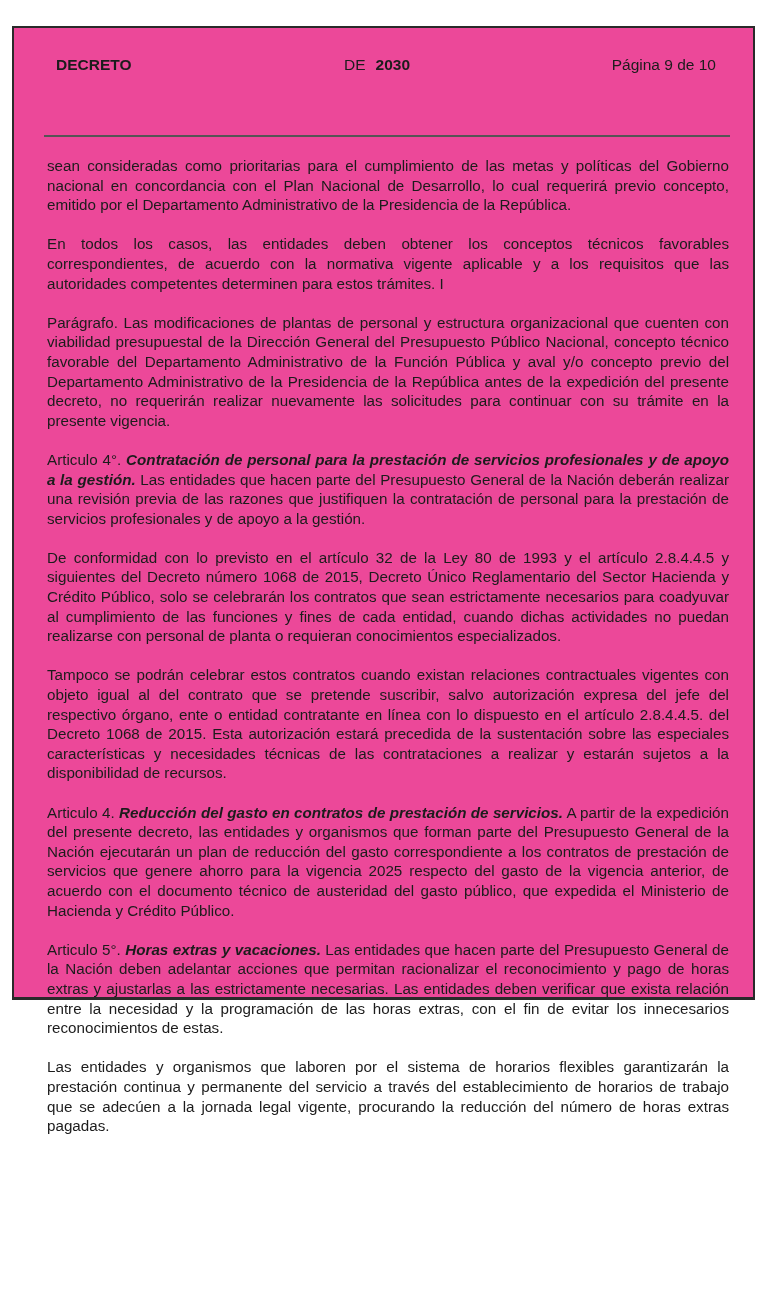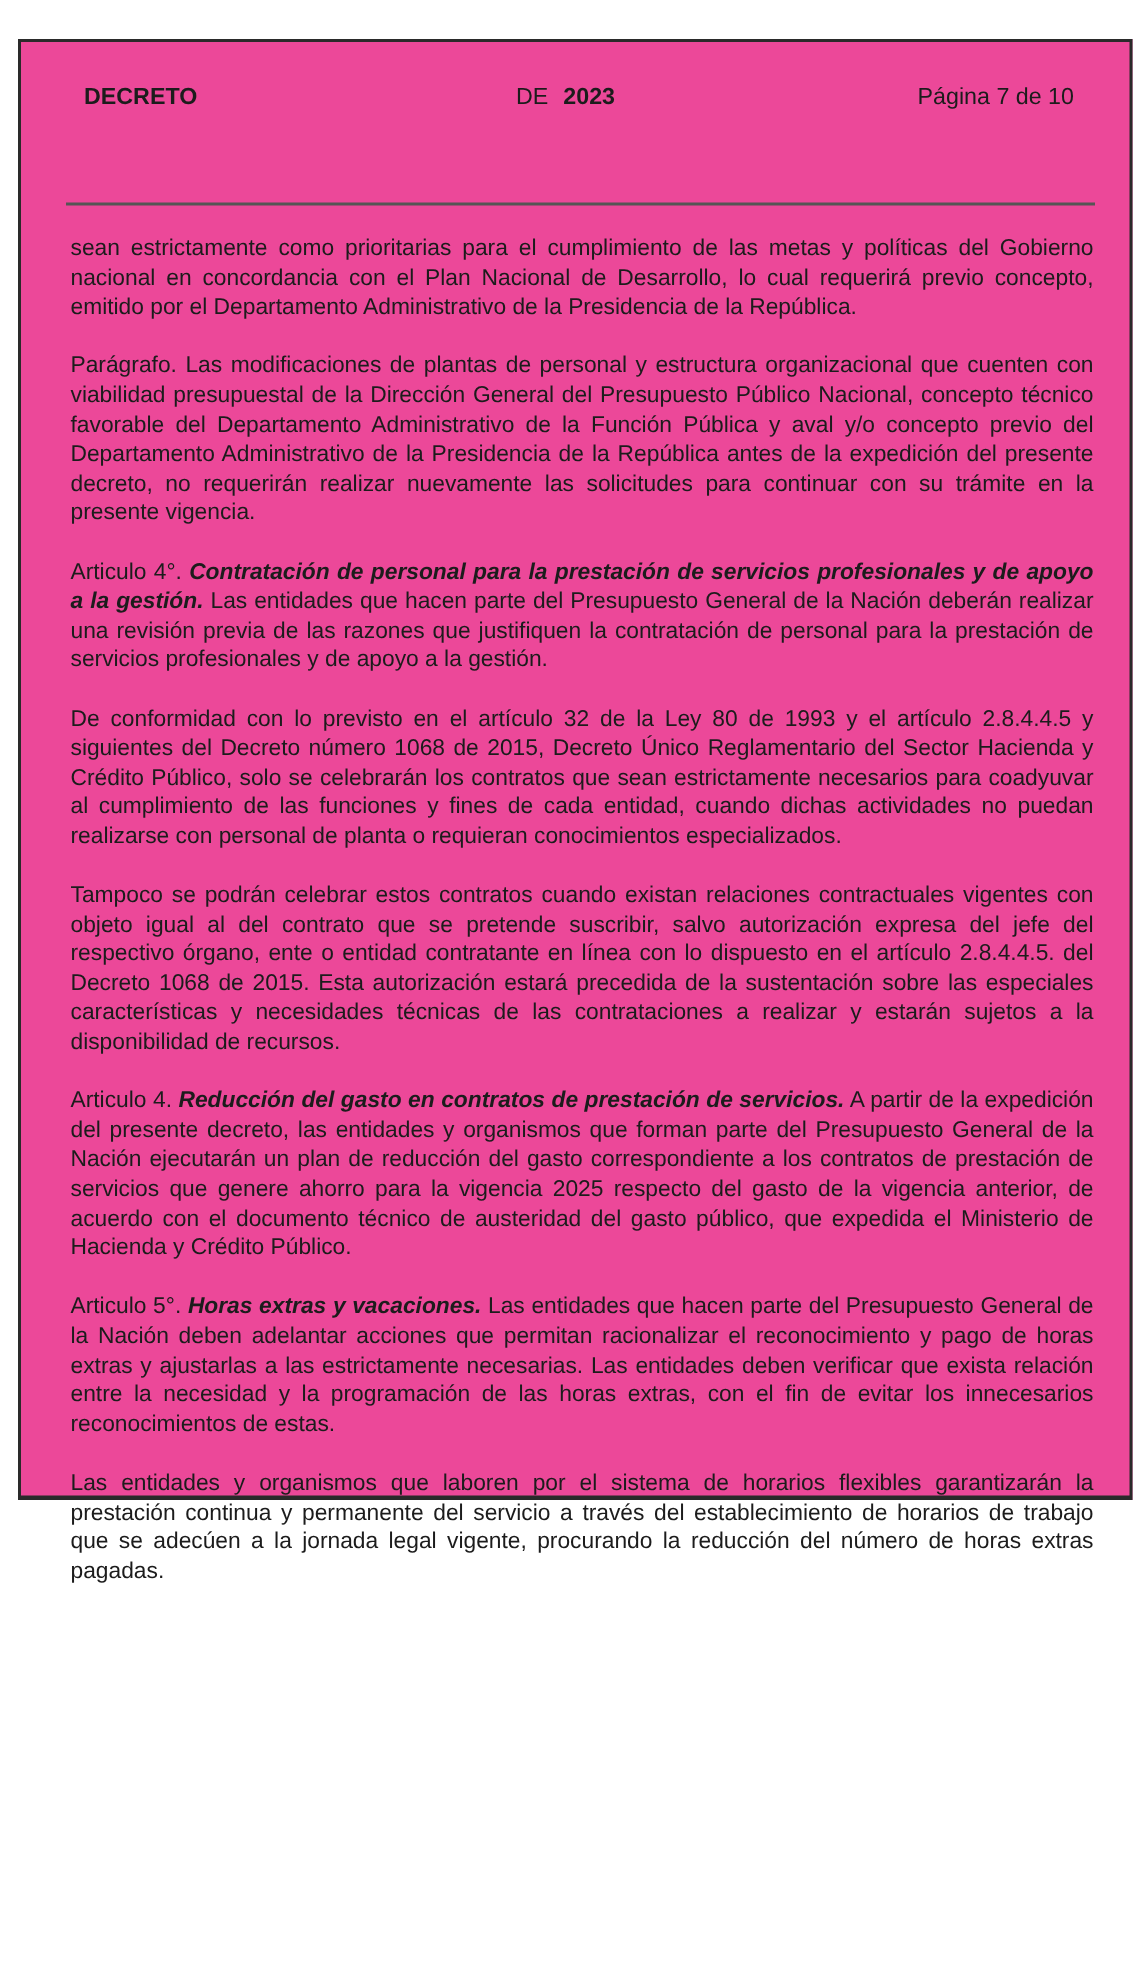--- a/index.html
+++ b/index.html
@@ -34,29 +34,30 @@
   .body p { margin: 0 0 19.6px 0; }
   .body b { font-weight: normal; }
   .body .bi { font-weight: bold; font-style: italic; }
 </style>
 </head>
 <body>
 
 <div class="page">
   <div class="hdr-row">
     <span class="hdr-left">DECRETO</span>
-    <span class="hdr-mid"><span>DE</span><b>2023</b></span>
-    <span class="hdr-right">Página 7 de 10</span>
+    <span class="hdr-mid"><span>DE</span><b>2030</b></span>
+    <span class="hdr-right">Página 9 de 10</span>
   </div>
 
 
   <div class="rule"></div>
 
   <div class="body">
-    <p><span>sean estrictamente como prioritarias para el cumplimiento de las metas y políticas del Gobierno nacional en concordancia con el Plan Nacional de Desarrollo, lo cual requerirá previo concepto, emitido por el Departamento Administrativo de la Presidencia de la República.</span></p>
+    <p><span>sean consideradas como prioritarias para el cumplimiento de las metas y políticas del Gobierno nacional en concordancia con el Plan Nacional de Desarrollo, lo cual requerirá previo concepto, emitido por el Departamento Administrativo de la Presidencia de la República.</span></p>
+    <p><span>En todos los casos, las entidades deben obtener los conceptos técnicos favorables correspondientes, de acuerdo con la normativa vigente aplicable y a los requisitos que las autoridades competentes determinen para estos trámites. I</span></p>
     <p><b>Parágrafo</b><span>. Las modificaciones de plantas de personal y estructura organizacional que cuenten con viabilidad presupuestal de la Dirección General del Presupuesto Público Nacional, concepto técnico favorable del Departamento Administrativo de la Función Pública y aval y/o concepto previo del Departamento Administrativo de la Presidencia de la República antes de la expedición del presente decreto, no requerirán realizar nuevamente las solicitudes para continuar con su trámite en la presente vigencia.</span></p>
     <p><b>Articulo 4°. </b><span class="bi">Contratación de personal para la prestación de servicios profesionales y de apoyo a la gestión.</span><span> Las entidades que hacen parte del Presupuesto General de la Nación deberán realizar una revisión previa de las razones que justifiquen la contratación de personal para la prestación de servicios profesionales y de apoyo a la gestión.</span></p>
     <p><span>De conformidad con lo previsto en el artículo 32 de la Ley 80 de 1993 y el artículo 2.8.4.4.5 y siguientes del Decreto número 1068 de 2015, Decreto Único Reglamentario del Sector Hacienda y Crédito Público, solo se celebrarán los contratos que sean estrictamente necesarios para coadyuvar al cumplimiento de las funciones y fines de cada entidad, cuando dichas actividades no puedan realizarse con personal de planta o requieran conocimientos especializados.</span></p>
     <p><span>Tampoco se podrán celebrar estos contratos cuando existan relaciones contractuales vigentes con objeto igual al del contrato que se pretende suscribir, salvo autorización expresa del jefe del respectivo órgano, ente o entidad contratante en línea con lo dispuesto en el artículo 2.8.4.4.5. del Decreto 1068 de 2015. Esta autorización estará precedida de la sustentación sobre las especiales características y necesidades técnicas de las contrataciones a realizar y estarán sujetos a la disponibilidad de recursos.</span></p>
     <p><b>Articulo 4. </b><span class="bi">Reducción del gasto en contratos de prestación de servicios.</span><span> A partir de la expedición del presente decreto, las entidades y organismos que forman parte del Presupuesto General de la Nación ejecutarán un plan de reducción del gasto correspondiente a los contratos de prestación de servicios que genere ahorro para la vigencia 2025 respecto del gasto de la vigencia anterior, de acuerdo con el documento técnico de austeridad del gasto público, que expedida el Ministerio de Hacienda y Crédito Público.</span></p>
     <p><b>Articulo 5°. </b><span class="bi">Horas extras y vacaciones.</span><span> Las entidades que hacen parte del Presupuesto General de la Nación deben adelantar acciones que permitan racionalizar el reconocimiento y pago de horas extras y ajustarlas a las estrictamente necesarias. Las entidades deben verificar que exista relación entre la necesidad y la programación de las horas extras, con el fin de evitar los innecesarios reconocimientos de estas.</span></p>
     <p><span>Las entidades y organismos que laboren por el sistema de horarios flexibles garantizarán la prestación continua y permanente del servicio a través del establecimiento de horarios de trabajo que se adecúen a la jornada legal vigente, procurando la reducción del número de horas extras pagadas.</span></p>
   </div>
 </div>
 

